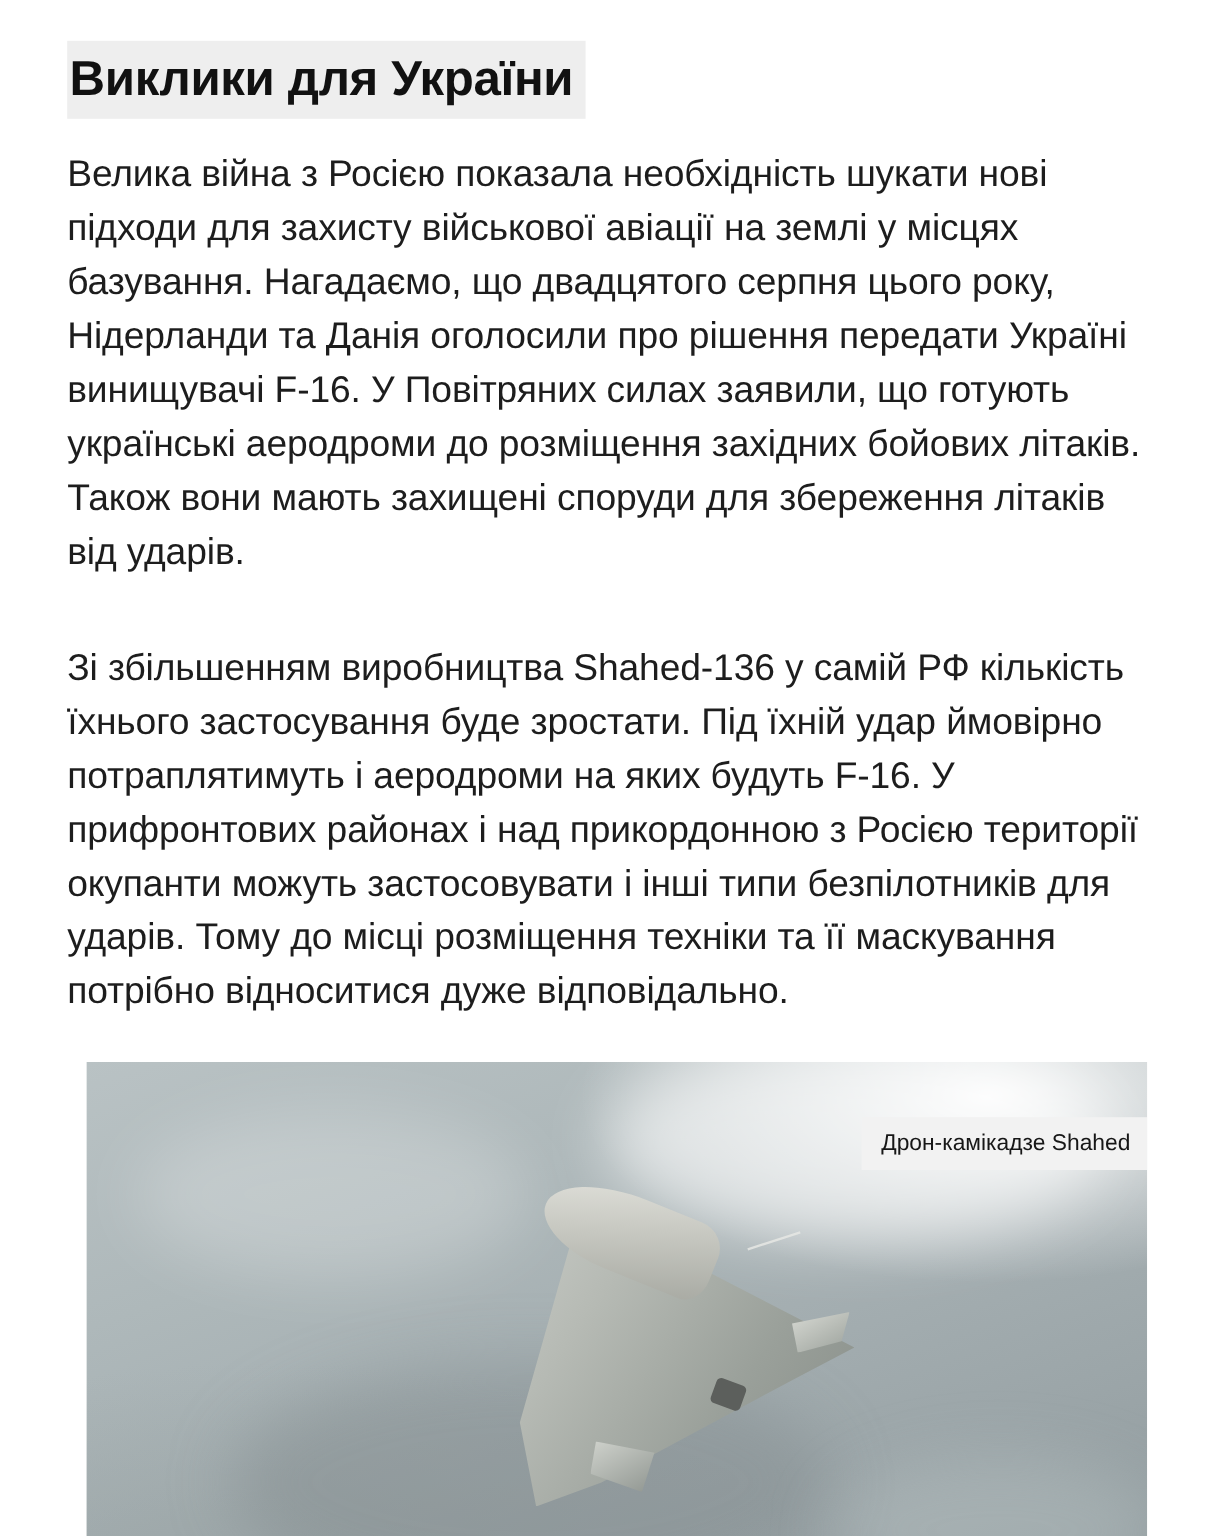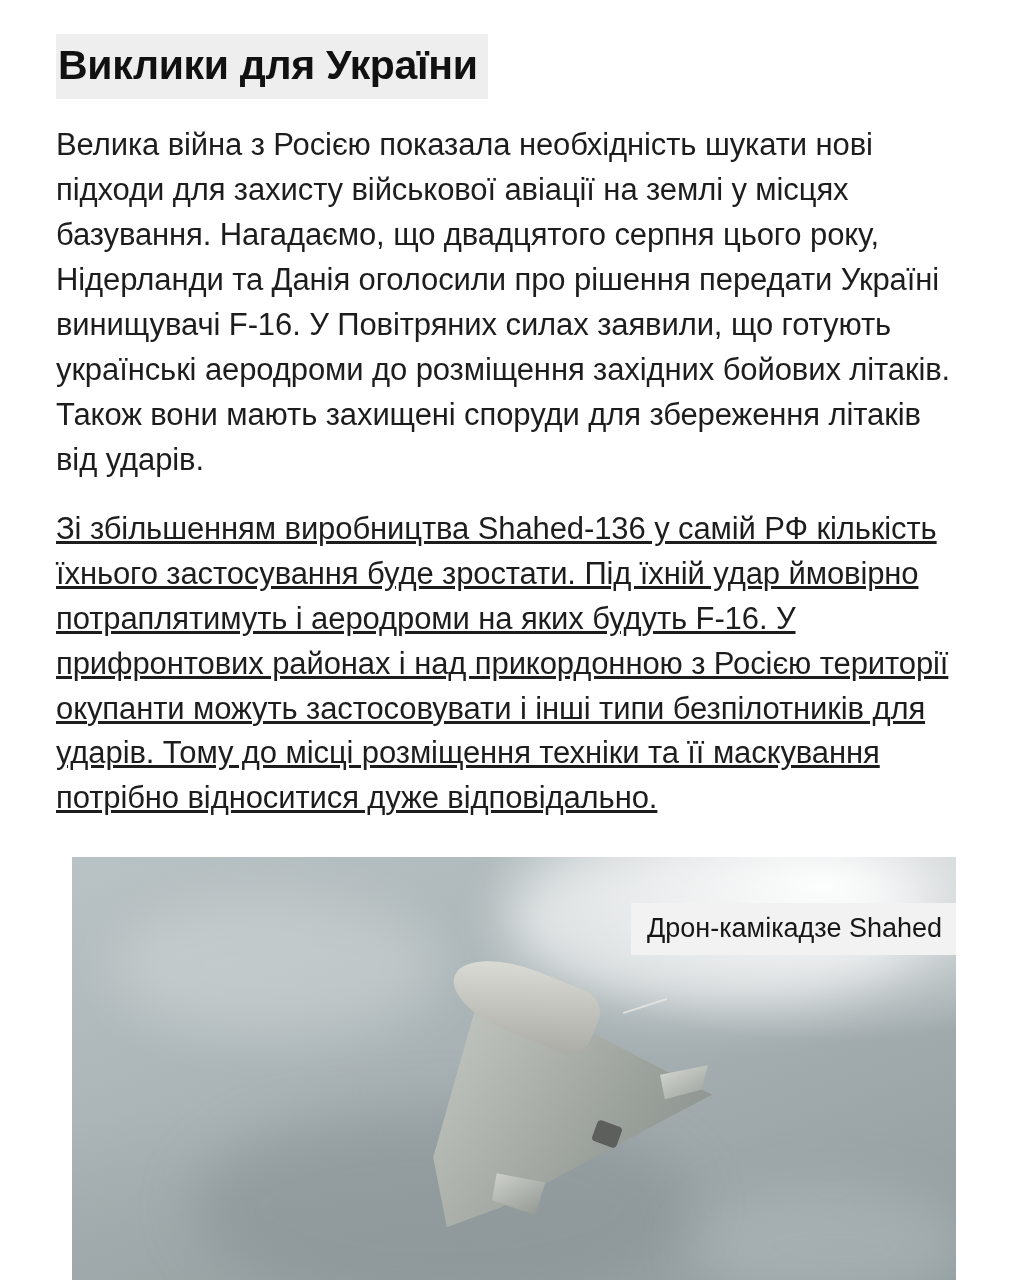--- a/index.html
+++ b/index.html
@@ -39,22 +39,21 @@
     padding-left: 2px;
   }
   .para {
     font-size: 31px;
     line-height: 1.45;
     color: #1d1d1d;
     margin: 0;
     letter-spacing: -0.1px;
   }
   .para + .para {
-    margin-top: 24px;
-    text-decoration: underline;
+    margin-top: 52px;
   }
   .para-block {
     margin-top: 24px;
     max-width: 912px;
   }
   .figure {
     position: relative;
     margin-top: 36px;
     width: 884px;
     height: 472px;
@@ -140,21 +139,21 @@
     height: 2px;
     background: rgba(230,232,228,0.85);
     transform: rotate(-18deg);
   }
   .caption {
     position: absolute;
     right: 0px;
     top: 46px;
     background: #f2f2f2;
     color: #171717;
-    font-size: 27px;
+    font-size: 19px;
     line-height: 1;
     padding: 12px 14px 13px 16px;
     white-space: nowrap;
   }
 </style>
 </head>
 <body>
 
 <div class="page">
 

